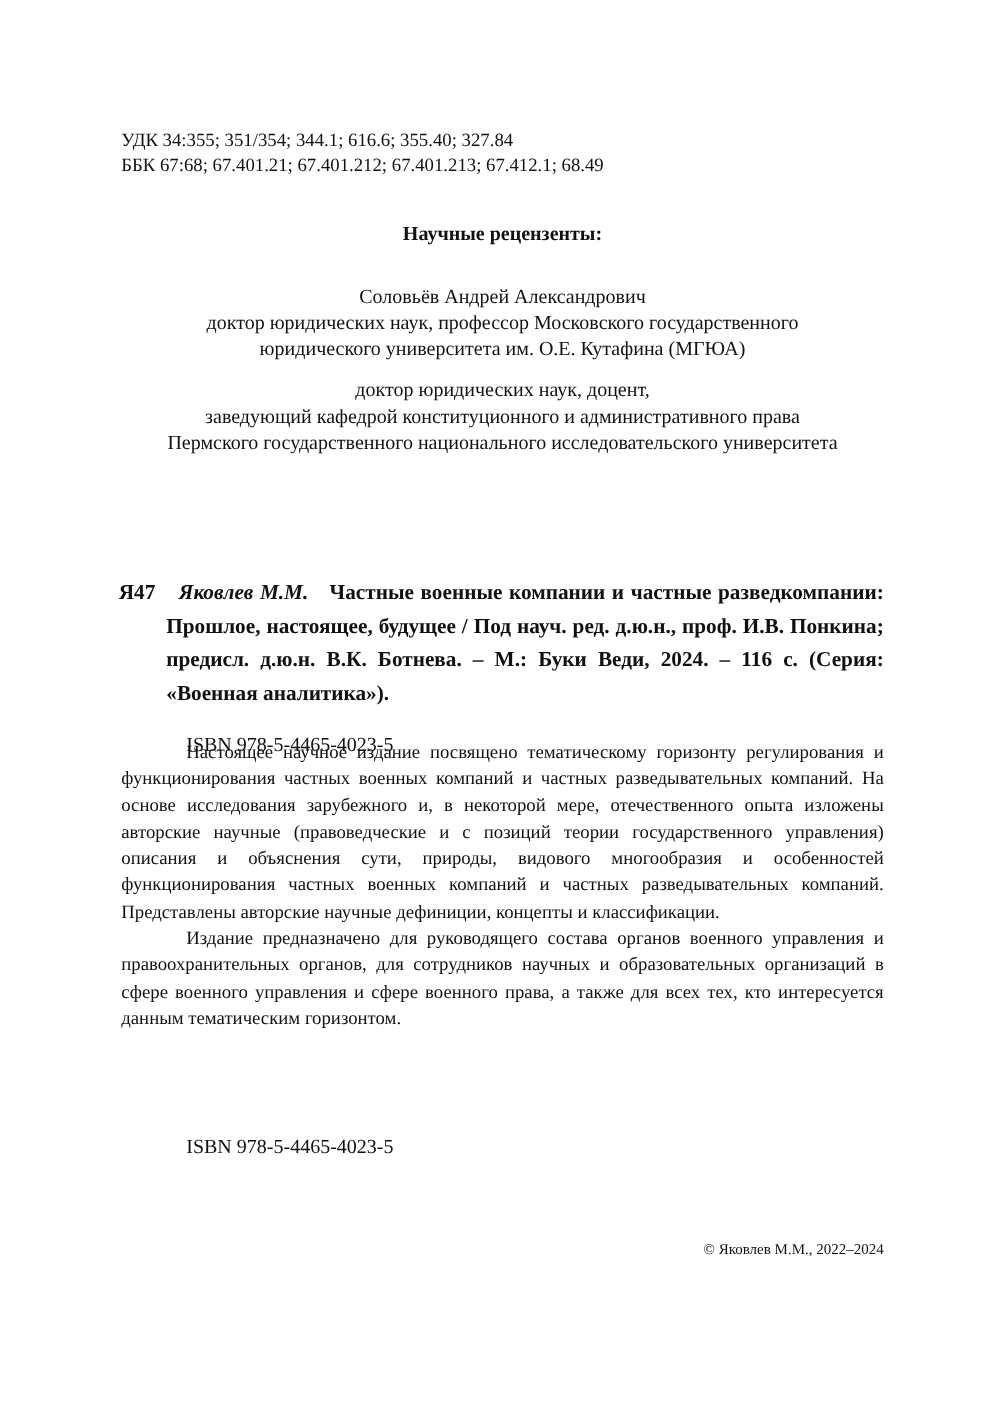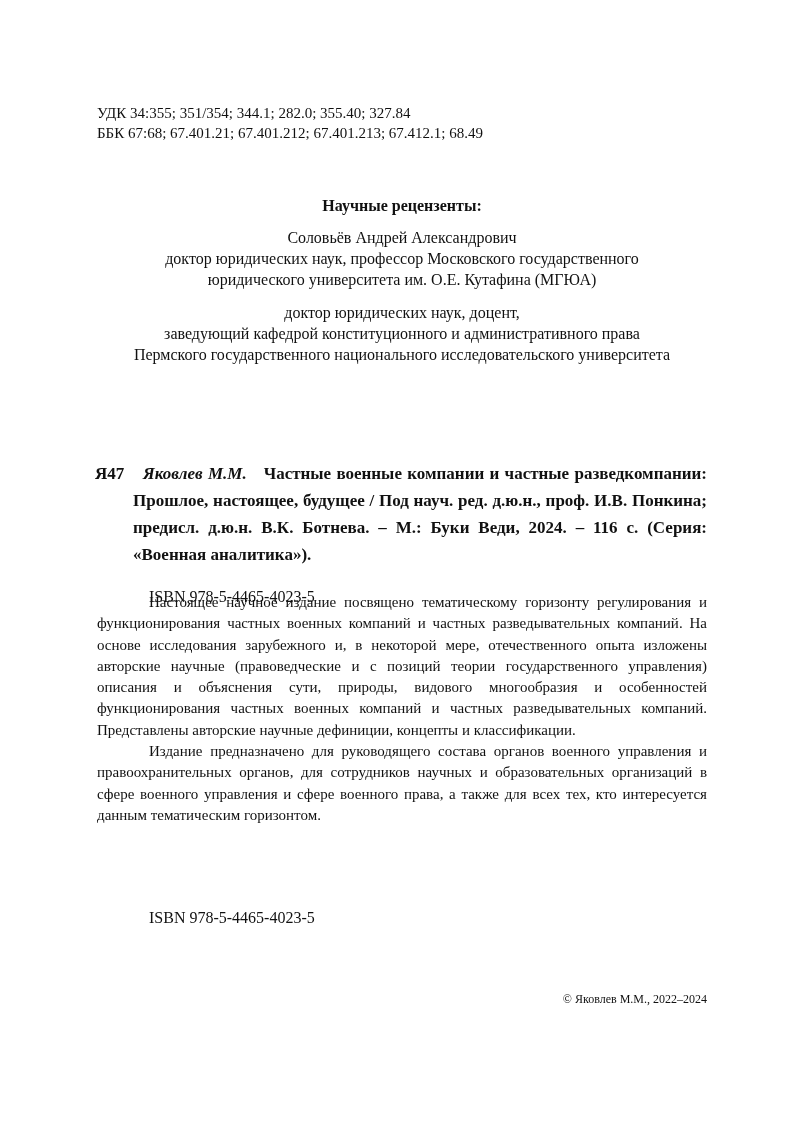--- a/index.html
+++ b/index.html
@@ -21,21 +21,21 @@
     left: 97px;
     width: 610px;
   }
   .udk-block {
     top: 103px;
     font-size: 15px;
     line-height: 20px;
     text-align: left;
   }
   .reviewers-heading {
-    top: 197px;
+    top: 179px;
     font-size: 16px;
     font-weight: bold;
     text-align: center;
   }
   .reviewer-block {
     font-size: 16px;
     line-height: 21px;
     text-align: center;
   }
   .reviewer-1 { top: 227px; }
@@ -87,21 +87,21 @@
     font-size: 12px;
     text-align: right;
   }
 </style>
 </head>
 <body>
 
 <div class="page">
 
   <div class="content-col udk-block">
-    <div>УДК 34:355; 351/354; 344.1; 282.0; 355.40; 327.84</div>
+    <div>УДК 34:355; 351/354; 344.1; 616.6; 355.40; 327.84</div>
     <div>ББК 67:68; 67.401.21; 67.401.212; 67.401.213; 67.412.1; 68.49</div>
   </div>
 
   <div class="content-col reviewers-heading">Научные рецензенты:</div>
 
   <div class="content-col reviewer-block reviewer-1">
     <div class="reviewer-name">Соловьёв Андрей Александрович</div>
     <div>доктор юридических наук, профессор Московского государственного</div>
     <div>юридического университета им. О.Е. Кутафина (МГЮА)</div>
   </div>

